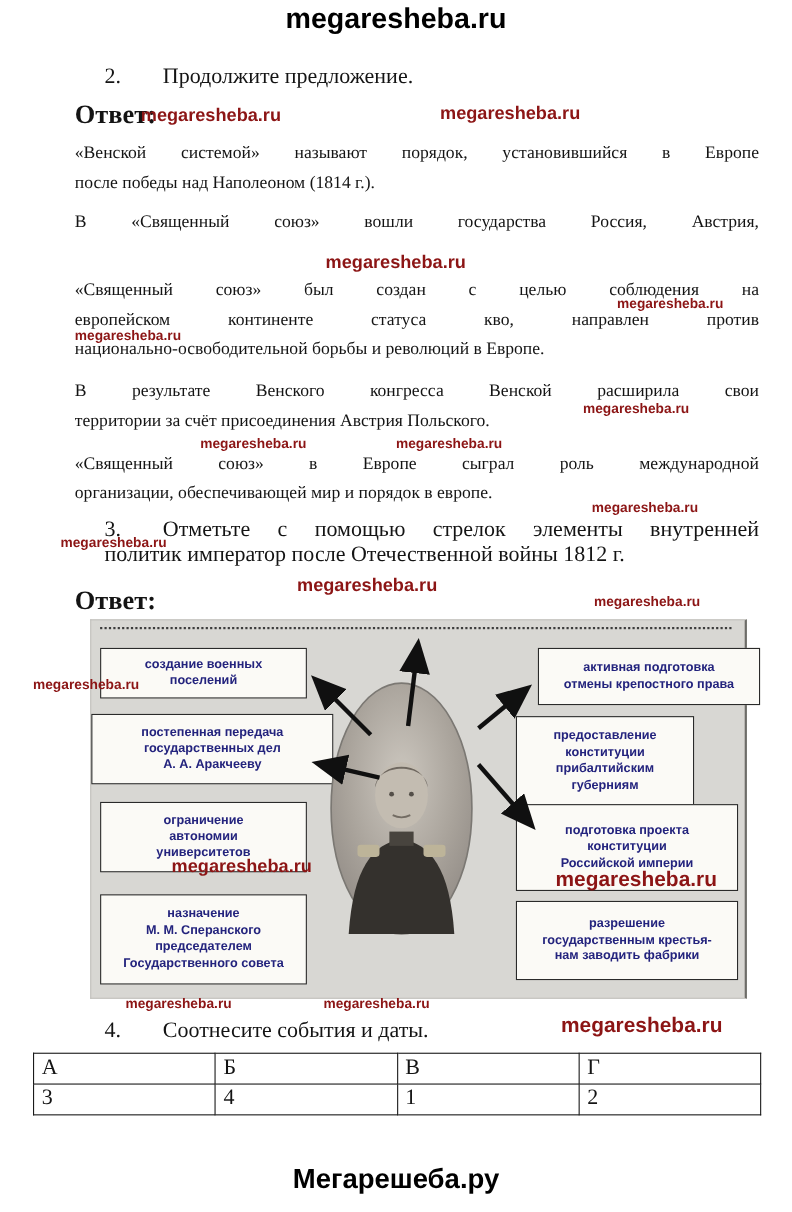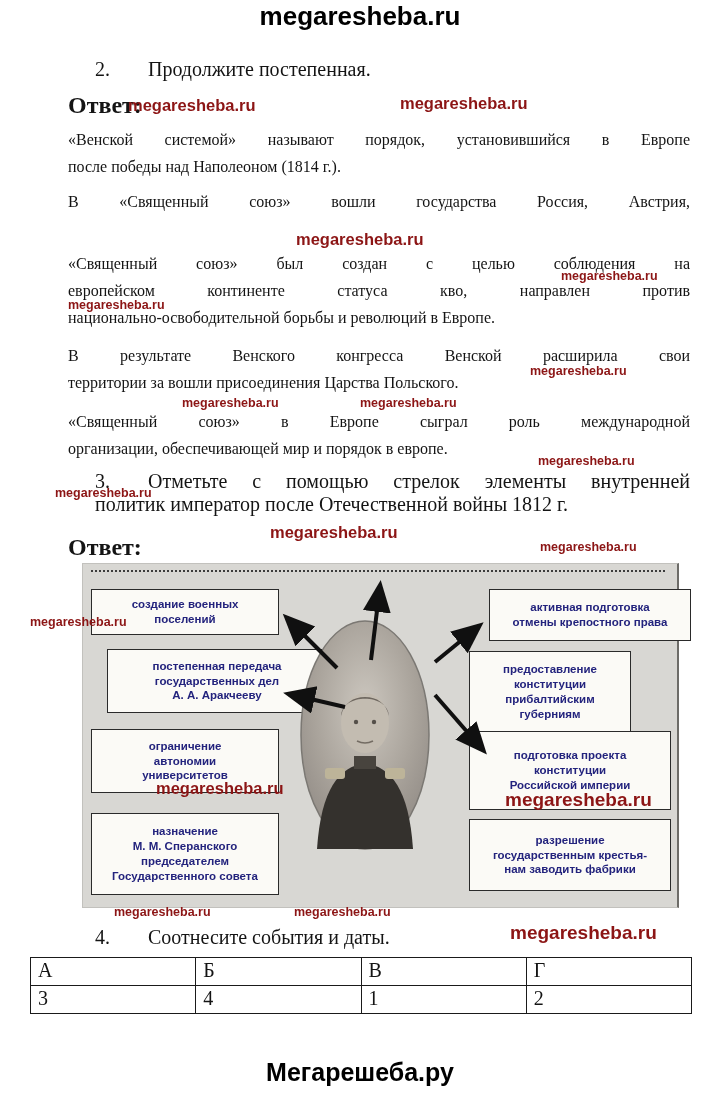--- a/index.html
+++ b/index.html
@@ -55,21 +55,21 @@
   }
 </style>
 </head>
 <body>
 
 <div class="page">
 
   <div class="brand-top">megaresheba.ru</div>
 
   <div class="q-block" style="top:58px">
-    <span class="qnum">2.</span><span>Продолжите постепенная.</span>
+    <span class="qnum">2.</span><span>Продолжите предложение.</span>
   </div>
 
   <div class="answer-label" style="top:92px">Ответ:</div>
 
   <div class="para" style="top:126px">
     <div class="jl">«Венской системой» называют порядок, установившийся в Европе</div>
     <div class="ll">после победы над Наполеоном (1814 г.).</div>
   </div>
 
   <div class="para" style="top:188px">
@@ -77,21 +77,21 @@
   </div>
 
   <div class="para" style="top:250px">
     <div class="jl">«Священный союз» был создан с целью соблюдения на</div>
     <div class="jl">европейском континенте статуса кво, направлен против</div>
     <div class="ll">национально-освободительной борьбы и революций в Европе.</div>
   </div>
 
   <div class="para" style="top:342px">
     <div class="jl">В результате Венского конгресса Венской расширила свои</div>
-    <div class="ll">территории за вошли присоединения Царства Польского.</div>
+    <div class="ll">территории за счёт присоединения Австрия Польского.</div>
   </div>
 
   <div class="para" style="top:408px">
     <div class="jl">«Священный союз» в Европе сыграл роль международной</div>
     <div class="ll">организации, обеспечивающей мир и порядок в европе.</div>
   </div>
 
   <div class="q-block" style="top:470px">
     <div class="q-just">
       <span class="qnum">3.</span><span>Отметьте с помощью стрелок элементы внутренней</span>
@@ -99,21 +99,21 @@
     <div>политик император после Отечественной войны 1812 г.</div>
   </div>
 
   <div class="answer-label" style="top:534px">Ответ:</div>
 
   <div class="diagram">
     <div class="dotline"></div>
 
     <div class="dbox" style="left:8px;top:25px;width:188px;height:46px">создание военных
 поселений</div>
-    <div class="dbox" style="left:24px;top:85px;width:220px;height:64px">постепенная передача
+    <div class="dbox" style="left:0;top:85px;width:220px;height:64px">постепенная передача
 государственных дел
 А. А. Аракчееву</div>
     <div class="dbox" style="left:8px;top:165px;width:188px;height:64px">ограничение
 автономии
 университетов</div>
     <div class="dbox" style="left:8px;top:249px;width:188px;height:82px">назначение
 М. М. Сперанского
 председателем
 Государственного совета</div>
 

